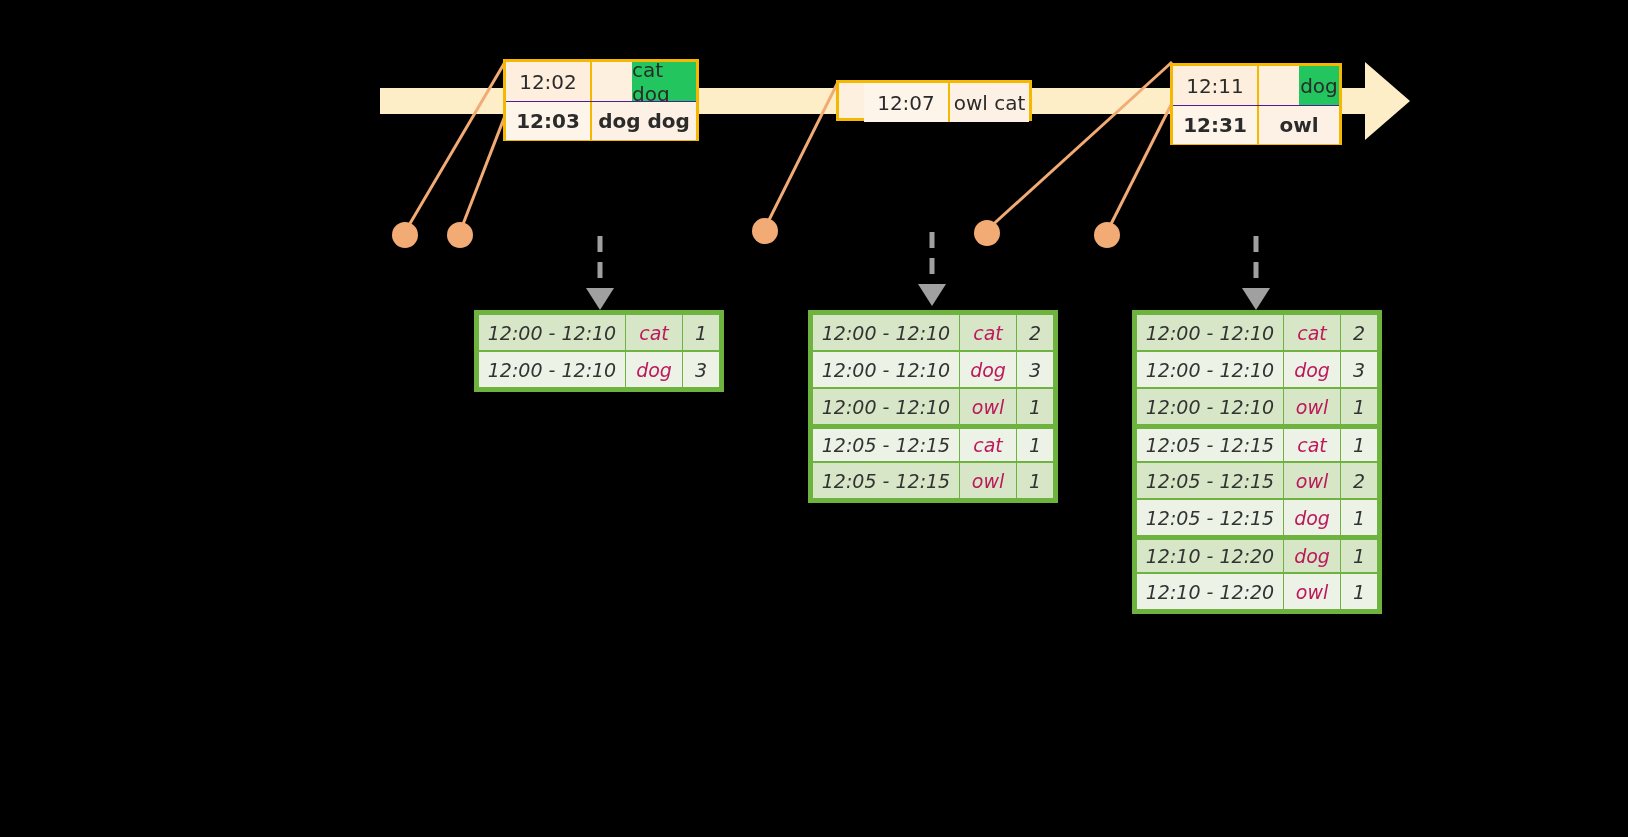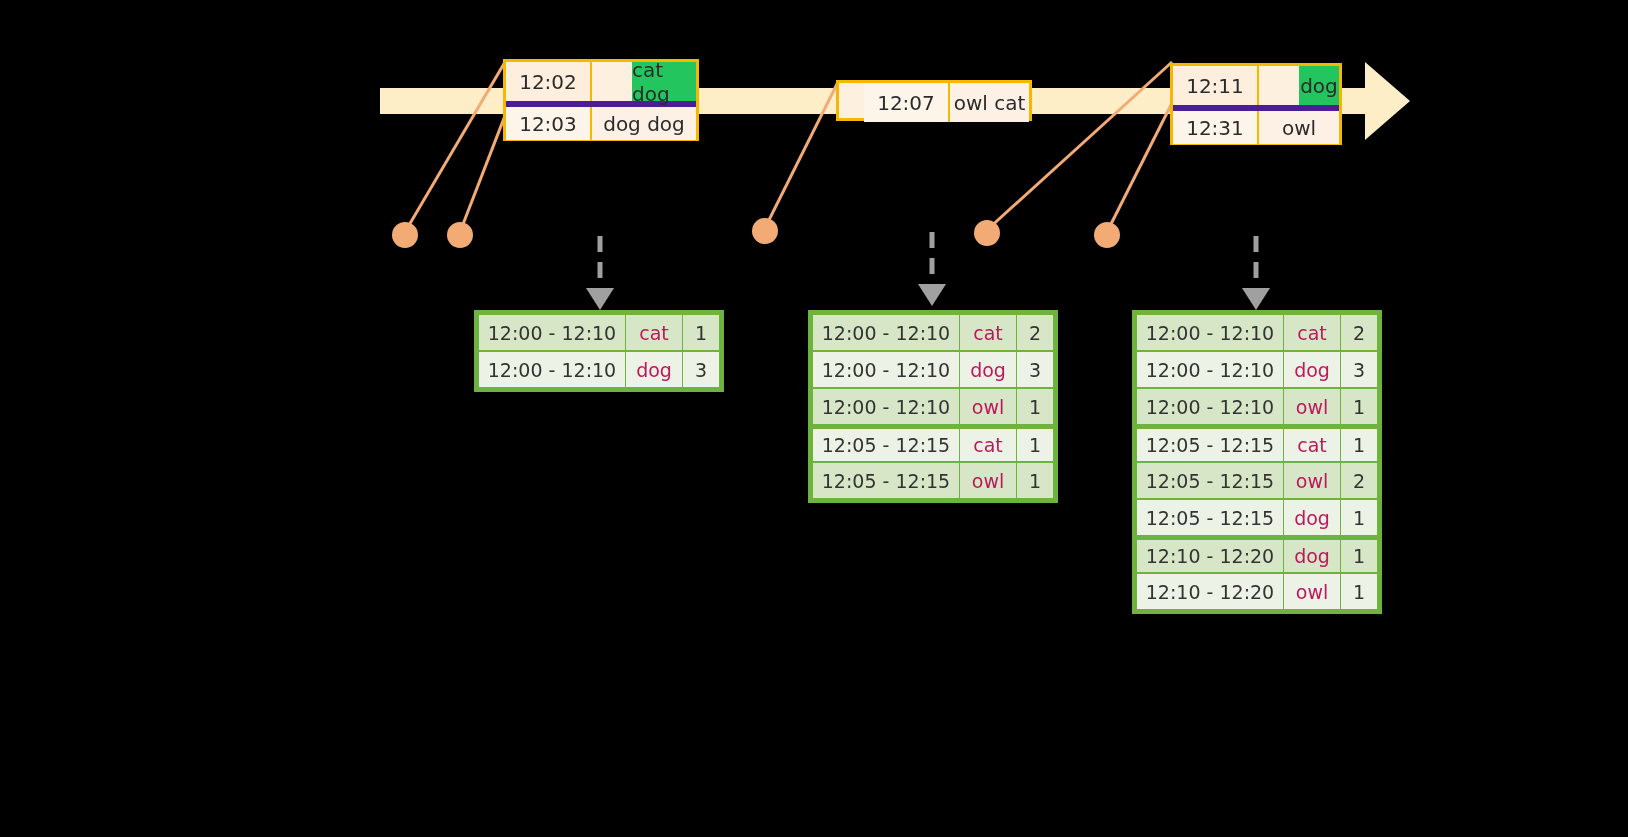--- a/index.html
+++ b/index.html
@@ -37,21 +37,22 @@
     border: 3px solid #f5b800;
     box-sizing: border-box;
     background: #fdf0de;
   }
   .event-row {
     display: flex;
     height: 39px;
     box-sizing: border-box;
   }
   .event-row + .event-row {
-    border-top: 6px solid #4c1d95;
+    border-top: 1px solid #4c1d95;
+    font-weight: bold;
   }
   .event-row .cell-time {
     width: 86px;
     box-sizing: border-box;
     display: flex;
     align-items: center;
     justify-content: center;
     font-size: 20px;
     color: #2b2b2b;
     border-right: 2px solid #f5b800;
@@ -74,20 +75,21 @@
   .result-table {
     position: absolute;
     border: 4px solid #6eb33f;
     box-sizing: border-box;
     background: #6eb33f;
   }
   .res-row {
     display: flex;
     height: 37px;
     box-sizing: border-box;
+    font-style: italic;
   }
   .res-row .c-window {
     width: 146px;
     box-sizing: border-box;
     display: flex;
     align-items: center;
     justify-content: center;
     font-size: 19px;
     color: #333333;
     margin: 1px;

